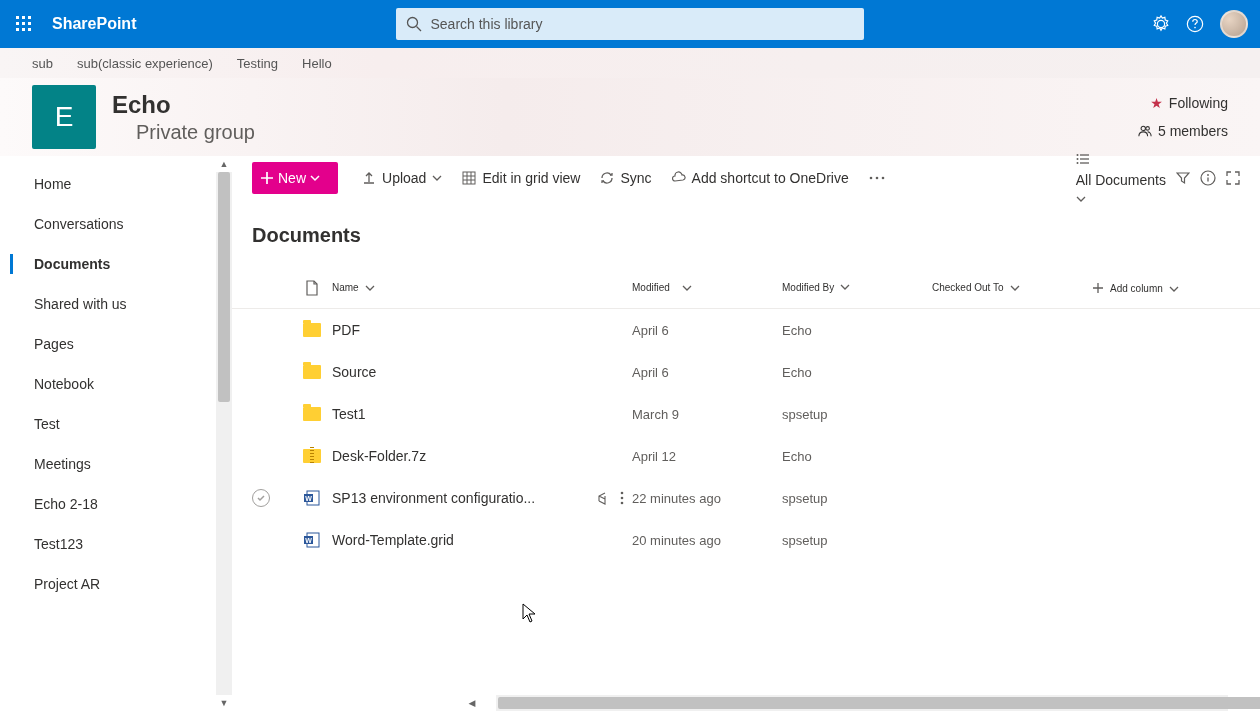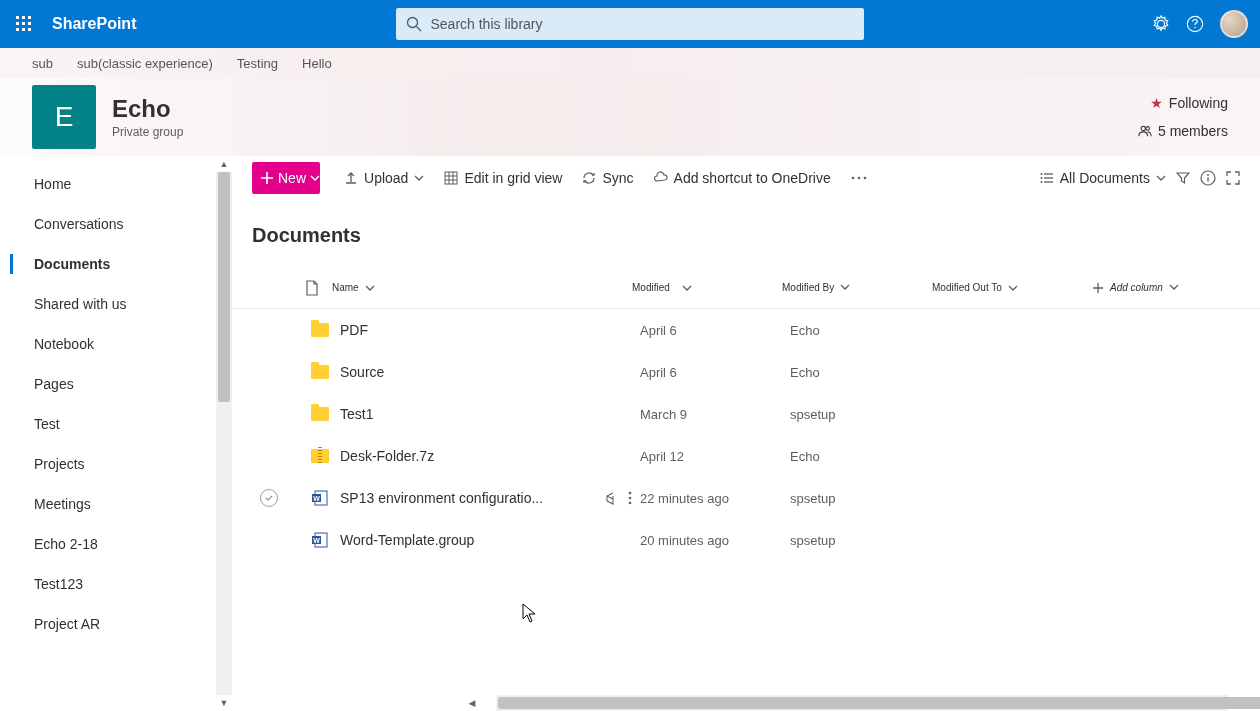--- a/index.html
+++ b/index.html
@@ -18,21 +18,21 @@
 
 
 .site-nav-row { height: 30px; display: flex; align-items: center; padding-left: 32px; gap: 24px; font-size: 13px; color: #555; background: linear-gradient(to right, #f9f5f5, #f7eeee 30%, #f5f0f0); }
 .site-nav-row span { cursor: pointer; }
 
 
 .site-header { height: 78px; display: flex; align-items: center; padding: 0 32px; background: linear-gradient(to right, #fdfafa, #f5ecec 40%, #faf5f5); position: relative; }
 .site-logo { width: 64px; height: 64px; background: #038387; color: #fff; display: flex; align-items: center; justify-content: center; font-size: 28px; font-weight: 400; border-radius: 2px; }
 .site-title-block { margin-left: 16px; }
 .site-title { font-size: 24px; font-weight: 600; color: #323130; }
-.site-sub { font-size: 12px; color: #605e5c; margin-top: 2px; }
+.site-sub { font-size: 20px; color: #605e5c; margin-top: 2px; margin-left: 24px; }
 .site-actions { margin-left: auto; display: flex; flex-direction: column; align-items: flex-end; gap: 12px; }
 .following { display: flex; align-items: center; gap: 6px; color: #323130; font-size: 14px; }
 .star-fill { color: #c4314b; font-size: 14px; }
 .members { display: flex; align-items: center; gap: 6px; color: #323130; font-size: 14px; }
 
 
 .main { display: flex; height: calc(711px - 48px - 30px - 78px); }
 
 
 .left-nav { width: 232px; position: relative; padding: 8px 0; }
@@ -42,41 +42,41 @@
 .scroll-thumb-v { position:absolute; left:2px; top:0; width:12px; height:230px; background:#c1c1c1; border-radius:2px;}
 .nav-item { padding: 12px 20px 12px 34px; font-size: 14px; color: #323130; cursor: pointer; position: relative; }
 .nav-item.active { font-weight: 600; }
 .nav-item.active::before { content: ""; position: absolute; left: 10px; top: 10px; bottom: 10px; width: 3px; background: #0078d4; }
 
 
 .content { flex: 1; display: flex; flex-direction: column; position: relative; }
 
 
 .cmd-bar { height: 44px; display: flex; align-items: center; padding: 0 20px; font-size: 14px; color: #323130; border-bottom: 1px solid transparent;}
-.btn-new { background: #e3008c; color: #fff; height: 32px; padding: 0 0 0 8px; border-radius: 2px; display: flex; align-items: center; gap: 4px; cursor: pointer; font-size: 14px;}
+.btn-new { background: #e3008c; color: #fff; height: 32px; padding: 0 18px 0 8px; border-radius: 2px; display: flex; align-items: center; gap: 4px; cursor: pointer; font-size: 14px;}
 .cmd-item { display: flex; align-items: center; gap: 6px; padding: 0 10px; cursor: pointer; color:#323130;text-align:right;}
 .cmd-icon { color: #605e5c; }
 .cmd-spacer { flex: 1; }
 .cmd-right { display: flex; align-items: center; gap: 10px; }
-.view-btn { display: flex; align-items: center; gap: 6px; cursor: pointer; }
+.view-btn { display: flex; align-items: flex-start; gap: 6px; cursor: pointer; flex-direction: column; }
 
 
 .lib-heading { font-size: 20px; font-weight: 600; padding: 24px 0 20px 20px; color: #323130; }
 
 
 .doc-table { width: 100%; }
 .doc-head { display: flex; align-items: center; height: 42px; padding-left: 20px; color: #323130; font-size: 10px; border-bottom: 1px solid #edebe9;}
 .col-sel { width: 40px; }
 .col-type { width: 40px; display:flex; align-items:center; justify-content:center; }
 .col-name { width: 300px; display: flex; align-items: center; gap: 6px; }
 .col-mod { width: 150px; display: flex; align-items: flex-end; gap: 12px; }
 .col-modby { width: 150px; display: flex; align-items: flex-start; gap: 6px; }
 .col-checked { width: 160px; display: flex; align-items: center; gap: 6px; }
-.col-add { width: 130px; display: flex; align-items: flex-start; gap: 6px; color:#323130;font-style:italic;}
-.doc-row { display: flex; align-items: center; height: 42px; padding-left: 28px; font-size: 14px; color: #323130; }
+.col-add { width: 130px; display: flex; align-items: flex-end; gap: 6px; color:#323130;}
+.doc-row { display: flex; align-items: center; height: 42px; padding-left: 20px; font-size: 14px; color: #323130; }
 .doc-row .col-sel { display:flex; align-items:center; justify-content:flex-start;}
 .sel-circle { width:18px; height:18px; border:1px solid #a19f9d; border-radius:50%; display:none; align-items:center; justify-content:center;}
 .doc-row.hovered .sel-circle { display:flex; }
 .folder-icon { width:18px; height:14px; background:#ffcf33; border-radius:1px; position:relative;}
 .folder-icon::before { content:""; position:absolute; top:-3px; left:0; width:8px; height:3px; background:#ffcf33; border-radius:1px 1px 0 0;}
 .zip-icon { width:18px; height:14px; background:#ffcf33; border-radius:1px; position:relative;}
 .zip-icon::after { content:""; position:absolute; left:7px; top:-2px; bottom:0; width:4px; background:repeating-linear-gradient(#b88200 0 1px, transparent 1px 3px);}
 .word-icon { width:18px; height:18px; display:flex; align-items:center; justify-content:center;}
 .word-icon svg { width:18px; height:18px;}
 .cell-name { display:flex; align-items:center; gap: 8px; }
@@ -168,24 +168,23 @@
 </div>
 
 <div class="main">
 
   <div class="left-nav">
     <div id="nav-items">
         <div class="nav-item">Home</div>
         <div class="nav-item">Conversations</div>
         <div class="nav-item active">Documents</div>
         <div class="nav-item">Shared with us</div>
+        <div class="nav-item">Pages</div>
         <div class="nav-item">Notebook</div>
-        <div class="nav-item">Pages</div>
         <div class="nav-item">Test</div>
-        <div class="nav-item">Projects</div>
         <div class="nav-item">Meetings</div>
         <div class="nav-item">Echo 2-18</div>
         <div class="nav-item">Test123</div>
         <div class="nav-item">Project AR</div>
       </div>
     <div class="left-nav-scroll">
       <div class="scroll-btn">▲</div>
       <div class="scroll-track">
           <div class="scroll-thumb-v"></div>
         </div>
@@ -297,21 +296,21 @@
               <path d="M1 3l4 4 4-4" fill="none" stroke="#605e5c" stroke-width="1.3"></path>
             </svg>
         </div>
         <div class="col-modby">
           <span>Modified By</span>
           <svg width="10" height="10" viewBox="0 0 10 10">
               <path d="M1 3l4 4 4-4" fill="none" stroke="#605e5c" stroke-width="1.3"></path>
             </svg>
         </div>
         <div class="col-checked">
-          <span>Modified Out To</span>
+          <span>Checked Out To</span>
           <svg width="10" height="10" viewBox="0 0 10 10">
               <path d="M1 3l4 4 4-4" fill="none" stroke="#605e5c" stroke-width="1.3"></path>
             </svg>
         </div>
         <div class="col-add">
           <svg width="12" height="12" viewBox="0 0 12 12">
               <path d="M6 1v10M1 6h10" stroke="#605e5c" stroke-width="1.3"></path>
             </svg>
           <span>Add column</span>
           <svg width="10" height="10" viewBox="0 0 10 10">
@@ -458,21 +457,21 @@
               <div class="word-icon">
                 <svg viewBox="0 0 18 18">
                   <rect x="4" y="2" width="12" height="14" fill="#fff" stroke="#2b579a" stroke-width="1"></rect>
                   <rect x="1" y="5" width="9" height="8" fill="#2b579a"></rect>
                   <text x="5.5" y="11.5" text-anchor="middle" font-size="7" fill="#fff" font-weight="bold">W</text>
                 </svg>
               </div>
             </div>
             <div class="col-name">
               <div class="cell-name">
-                <span>Word-Template.group</span>
+                <span>Word-Template.grid</span>
               </div>
               <div class="row-actions">
                 <svg width="14" height="14" viewBox="0 0 14 14">
                   <path d="M3 10V5l6-3M3 10l6 3V5M3 5l6 3" fill="none" stroke="#605e5c" stroke-width="1.1"></path>
                 </svg>
                 <svg width="4" height="14" viewBox="0 0 4 14">
                   <circle cx="2" cy="2" r="1.3" fill="#605e5c"></circle>
                   <circle cx="2" cy="7" r="1.3" fill="#605e5c"></circle>
                   <circle cx="2" cy="12" r="1.3" fill="#605e5c"></circle>
                 </svg>

